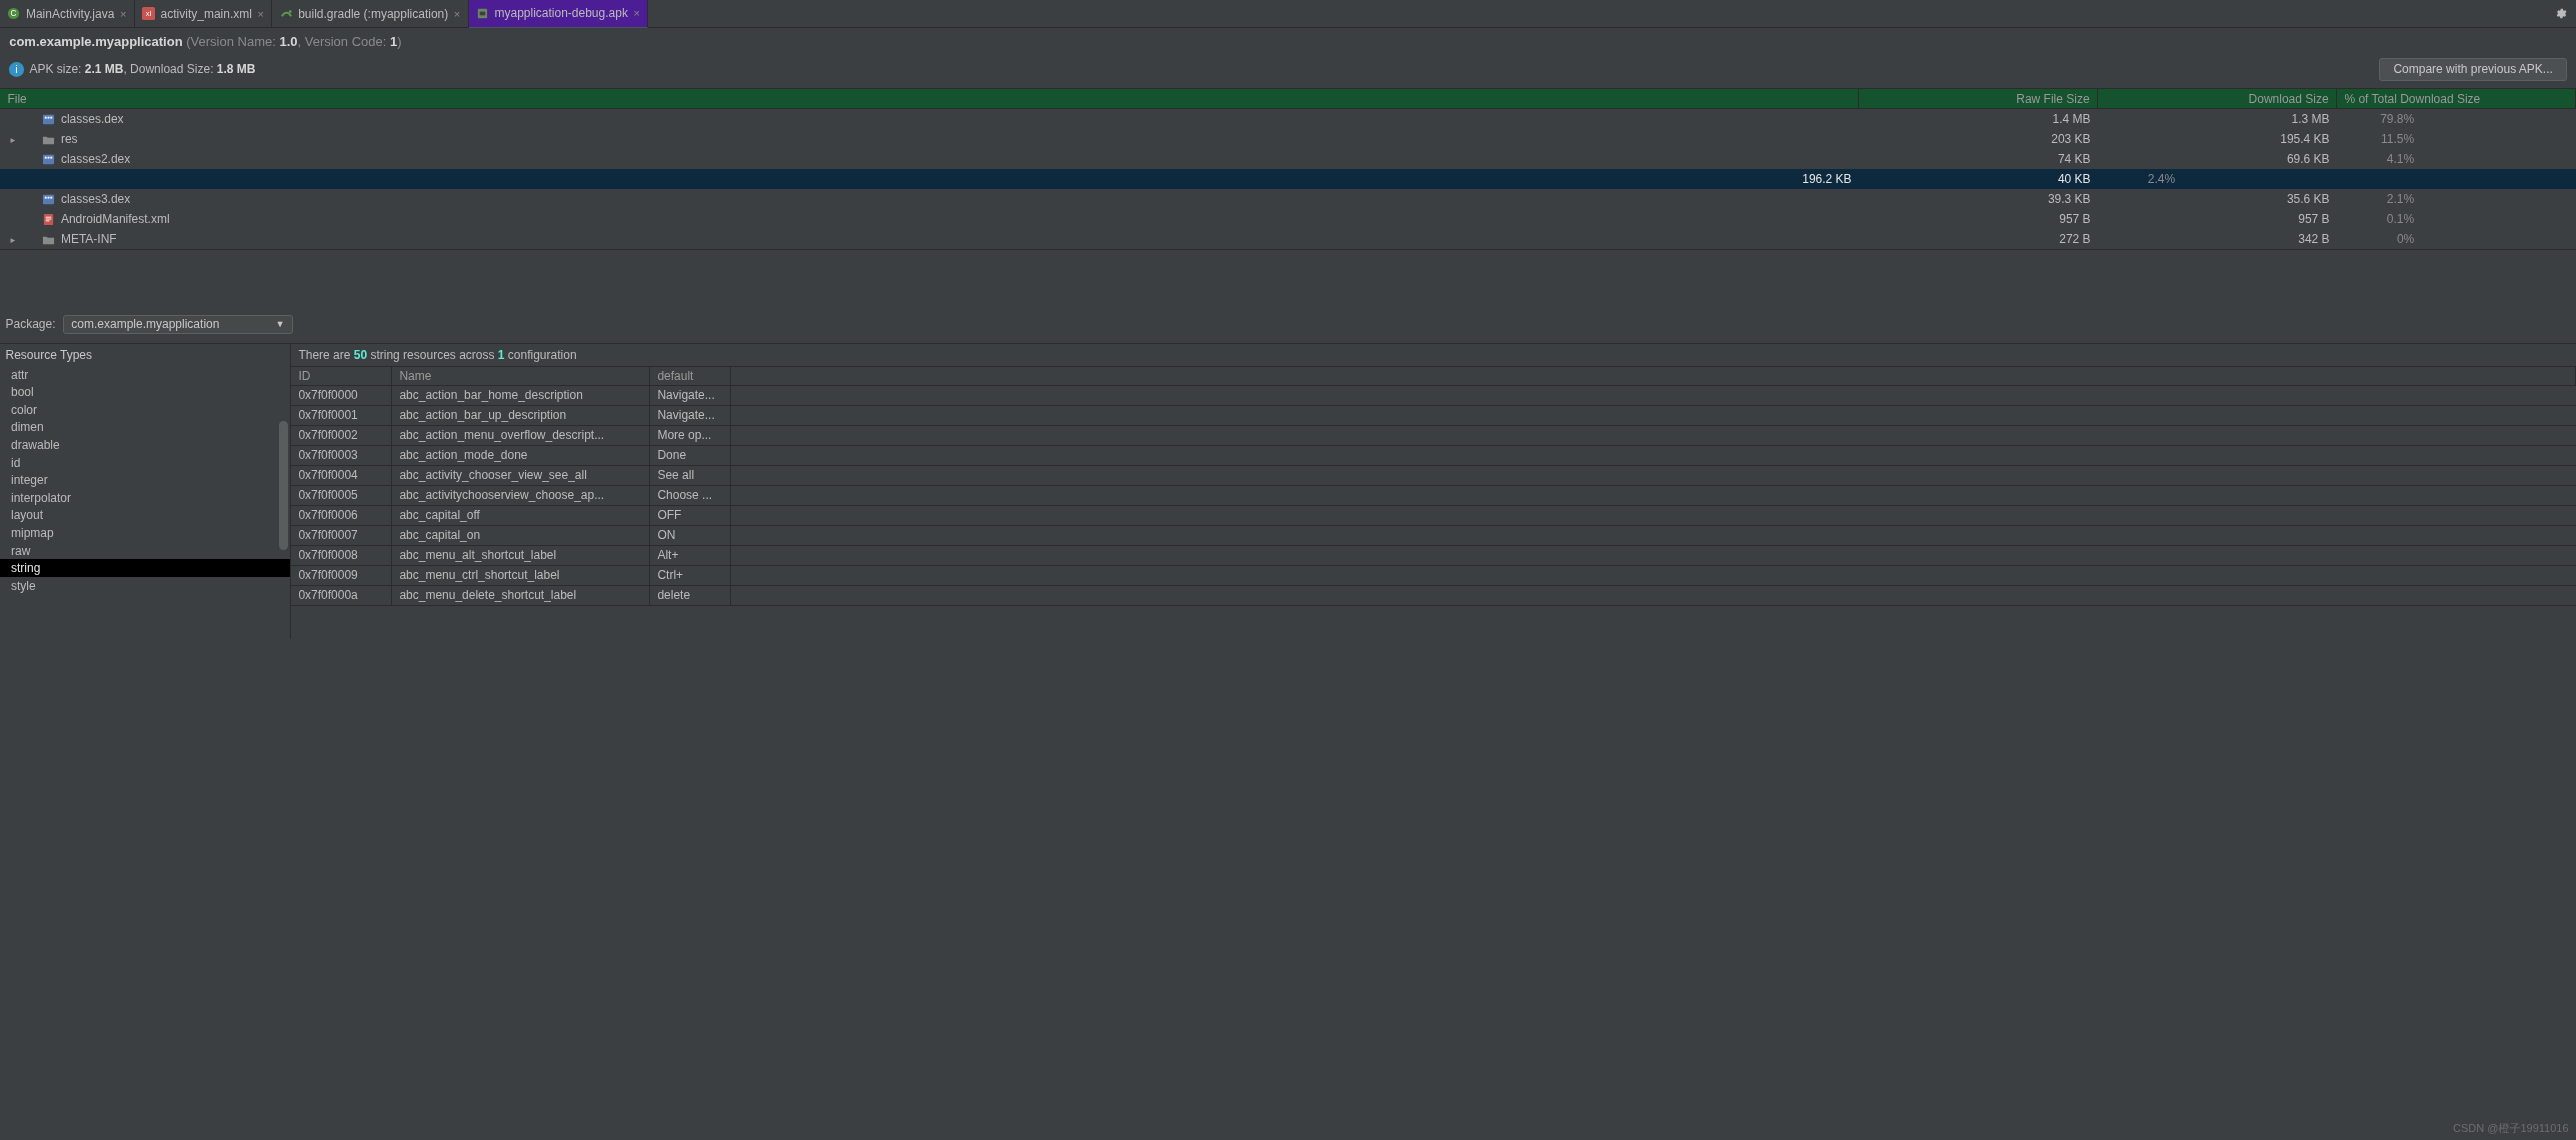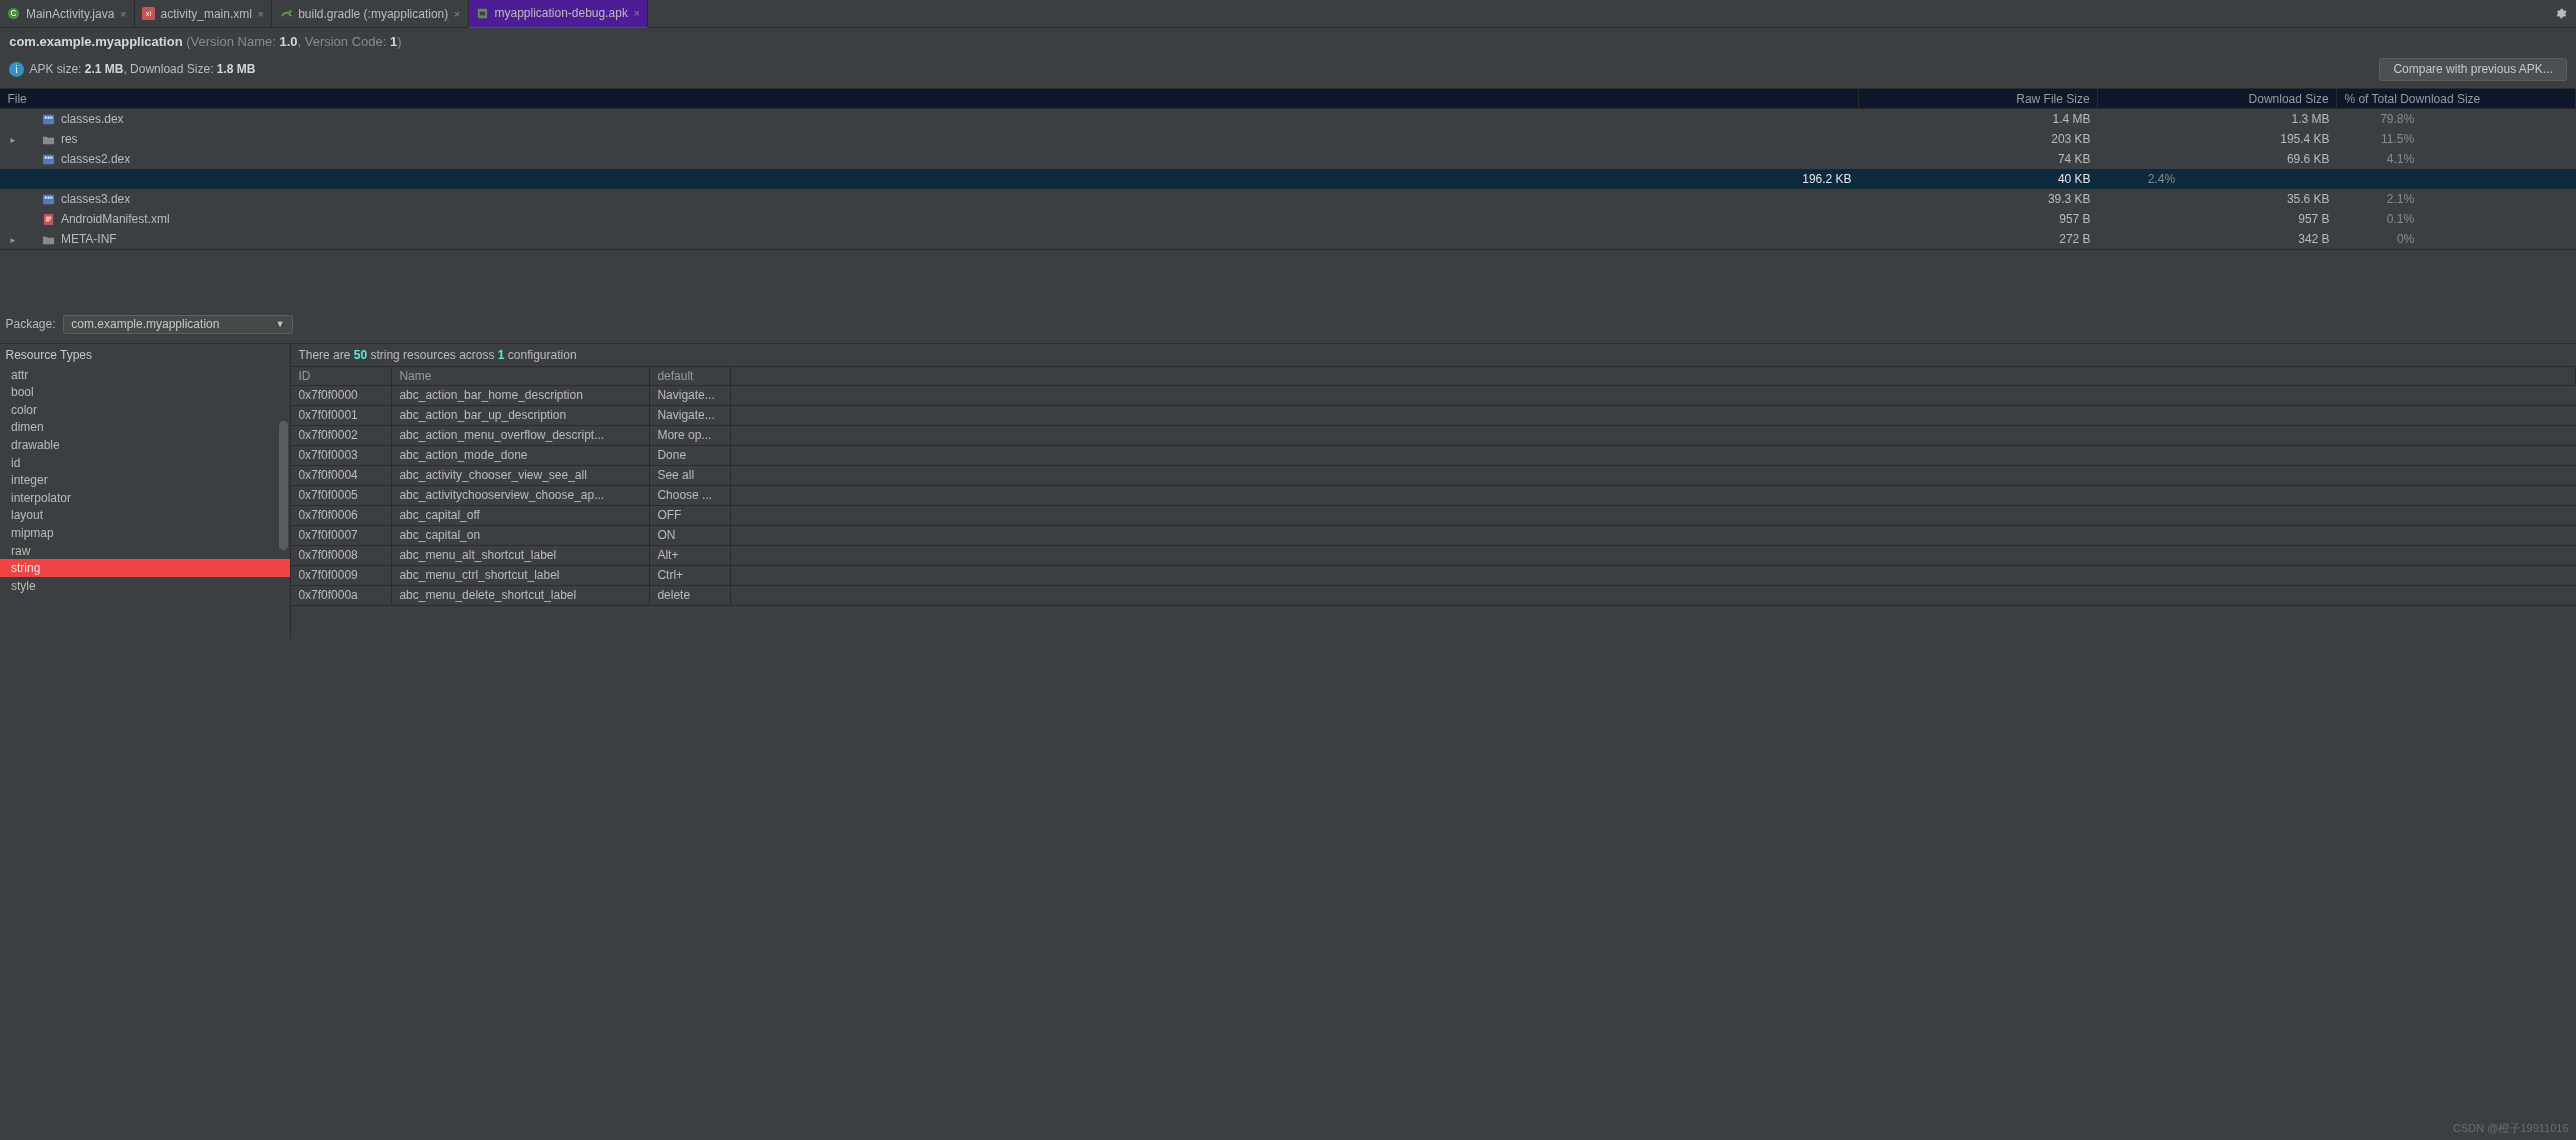--- a/index.html
+++ b/index.html
@@ -70,21 +70,21 @@
   }
   
   .file-table { width: 100%; border-top: 0.9px solid #2b2b2b; border-bottom: 0.9px solid #2b2b2b; }
   .ft-head, .ft-row {
     display: grid;
     grid-template-columns: 1fr 239px 239px 239px;
     align-items: center;
     height: 20px;
   }
   .ft-head {
-    background: #0f172a;
+    background: #14532d;
     border-bottom: 0.9px solid #2b2b2b;
     color: #9a9a9a;
   }
   .ft-head .h { padding: 0 7.4px; border-right: 0.9px solid #2b2b2b; height: 100%; display:flex; align-items:center; }
   .ft-head .h.right { justify-content: flex-end; }
   .ft-row .c { padding: 0 7.4px; height: 100%; display:flex; align-items:center; }
   .ft-row .c.right { justify-content: flex-end; }
   .ft-row.selected { background: #0d293e; color: #e6e6e6; }
   .ft-row .name-cell { display:flex; align-items:center; gap:5.5px; }
   .expander { width: 11px; text-align: center; color: #9a9a9a; font-size: 9.2px; }
@@ -113,21 +113,21 @@
   }
   .res-types {
     border-right: 0.9px solid #2b2b2b;
     overflow: hidden;
   }
   .res-types .h { padding: 3.7px 5.5px; color: #c8c8c8; }
   .res-list .item {
     padding: 1.8px 11px;
     cursor: pointer;
   }
-  .res-list .item.selected { background: #ef4444; color: #e6e6e6; }
+  .res-list .item.selected { background: #000000; color: #e6e6e6; }
   .res-list { overflow-y:auto; }
   .res-list-wrap { position:relative; height: calc(100% - 20px); }
   .res-scroll { position:absolute; right:1.8px; top:55px; width:9.2px; height:129px; background:#5a5d5e; border-radius:4.6px; }
   .strings-pane { display:flex; flex-direction:column; overflow:hidden; }
   .strings-pane .count { padding: 3.7px 7.4px; color:#bbbbbb; }
   .strings-pane .count b { color:#5eead4; font-weight:600; }
   .str-table { width:100%; }
   .str-head, .str-row {
     display:grid;
     grid-template-columns: 101px 258px 81px 1fr;

